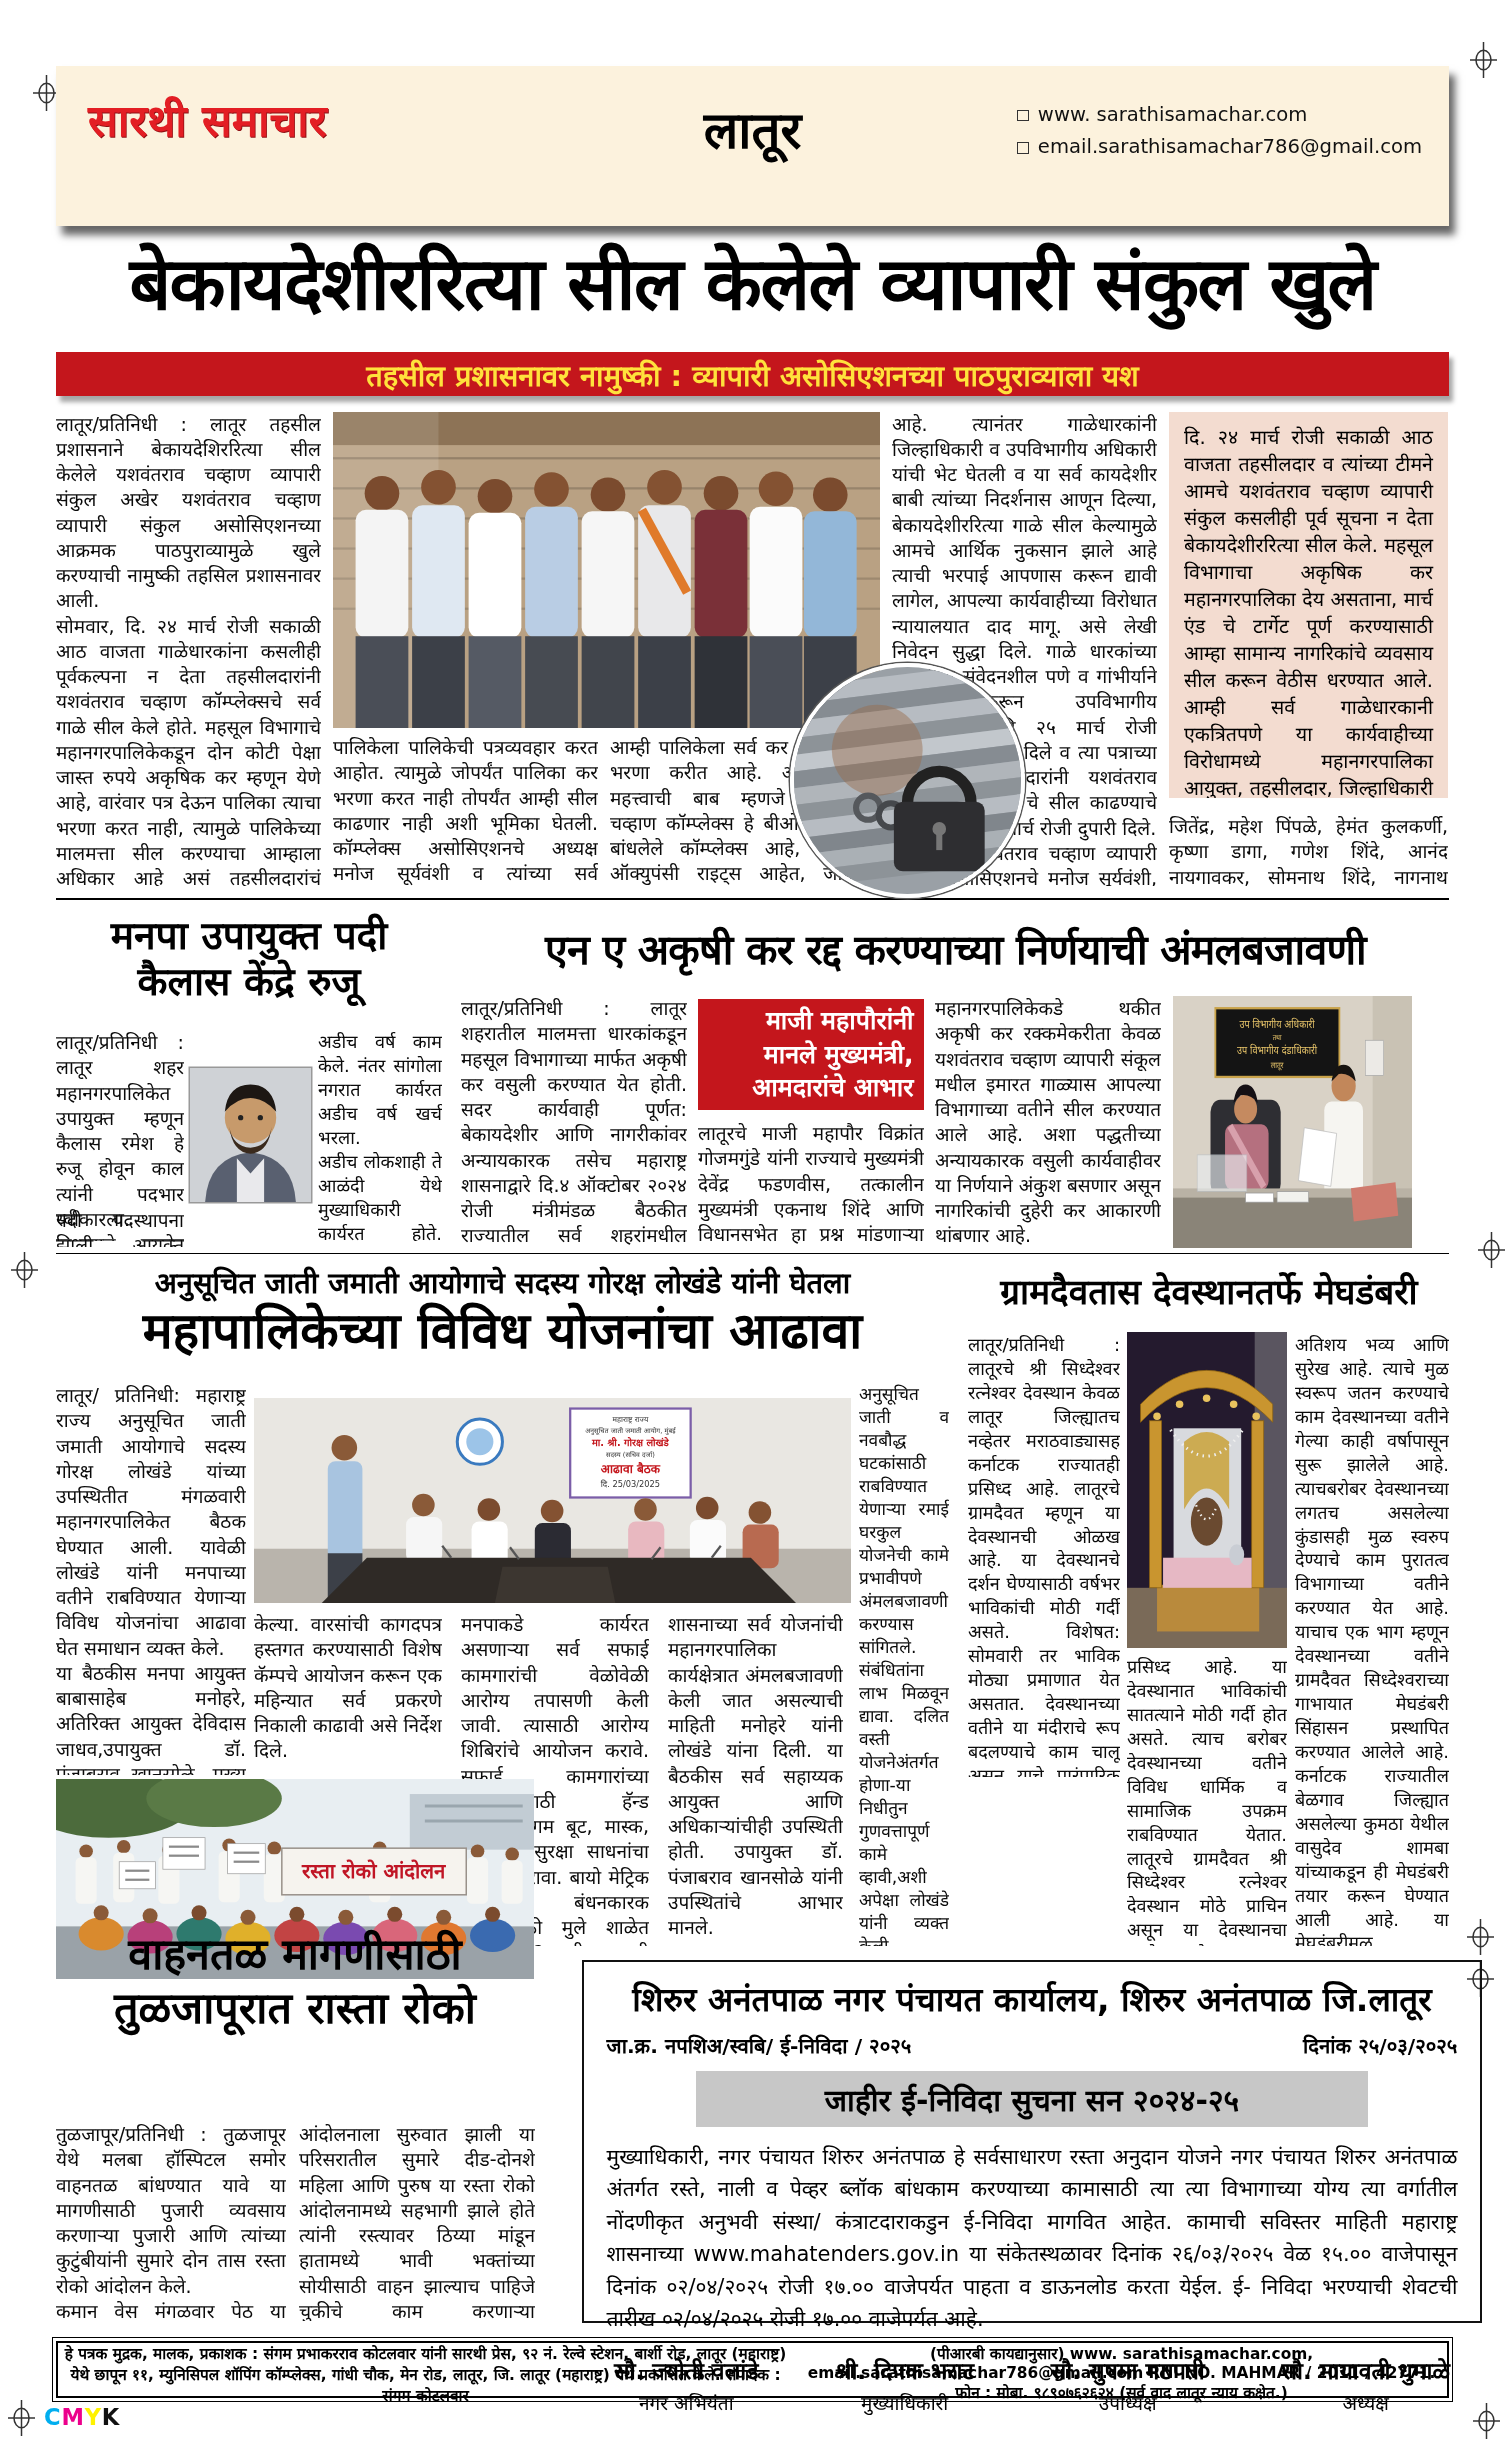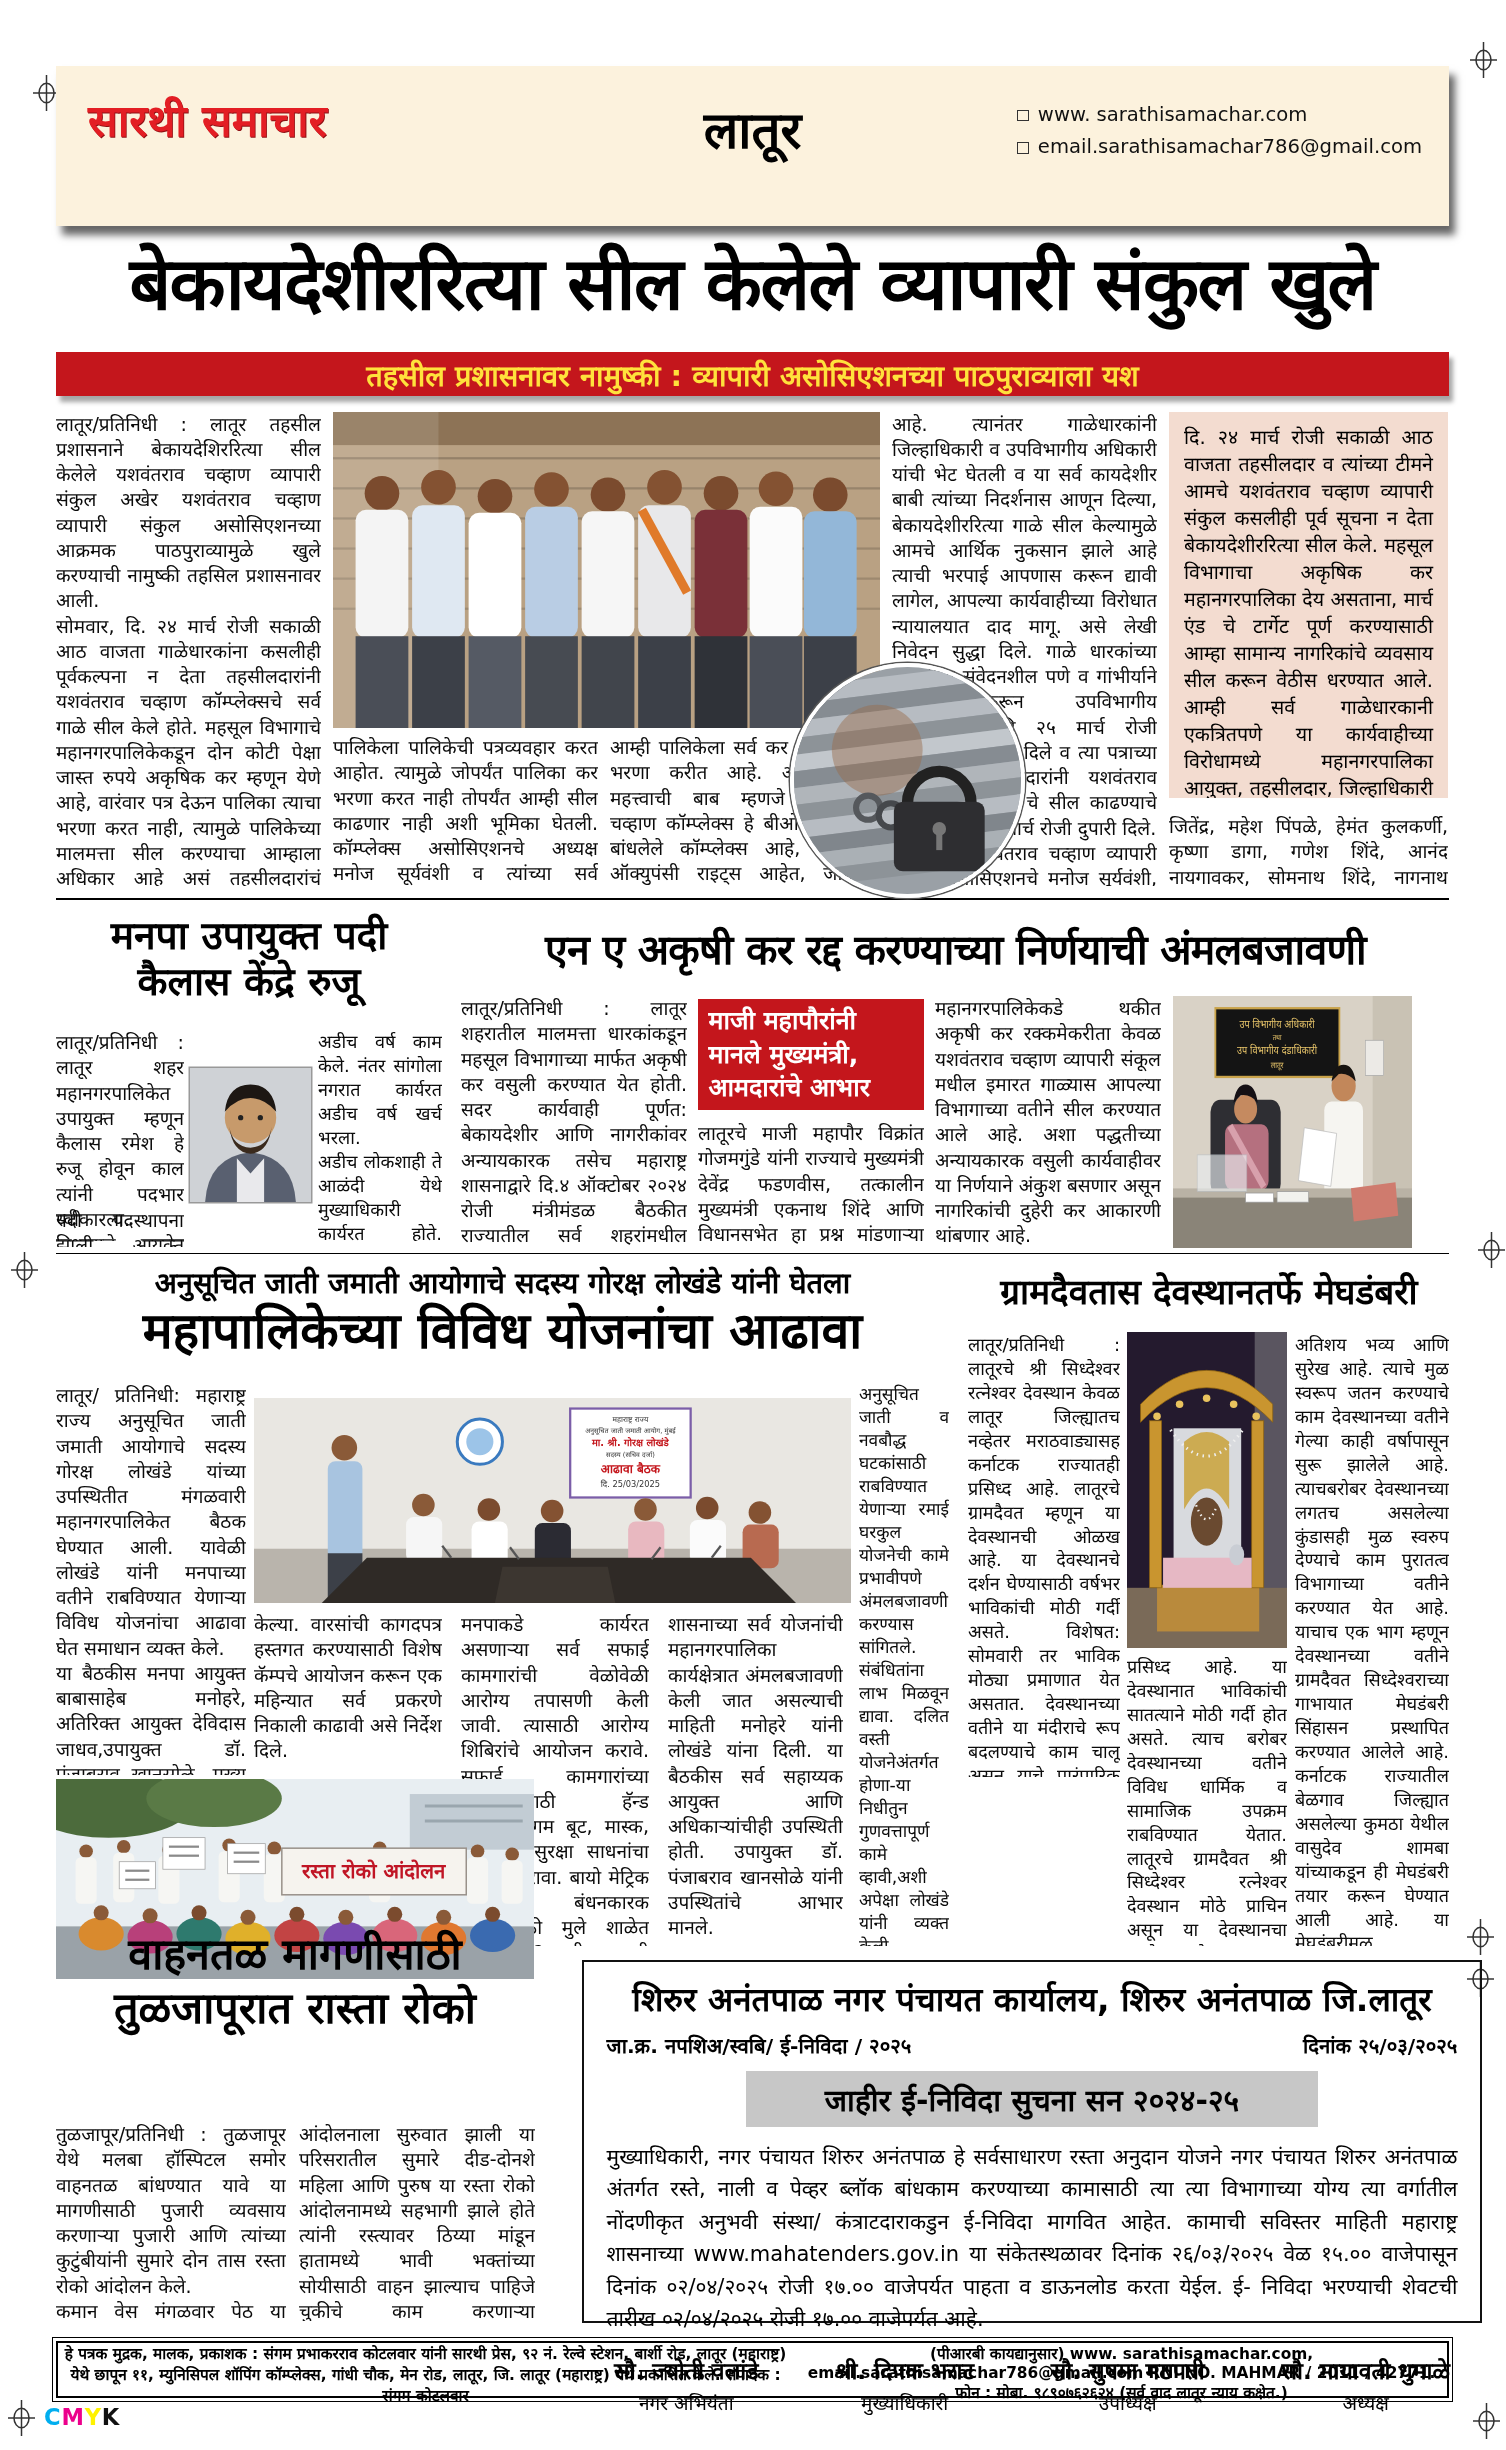--- a/index.html
+++ b/index.html
@@ -40,33 +40,33 @@
             padding:12px 15px;overflow:hidden;}
   .quotebox .q{font-size:19.6px;line-height:1.38;text-align:justify;white-space:pre-line;}
   .divider{position:absolute;left:56px;width:1393px;border-top:2.3px solid #000;}
   
   .a2-h{position:absolute;left:56px;top:913px;width:386px;text-align:center;font-size:39px;
         font-weight:900;line-height:1.18;white-space:pre-line;}
   
   .a3-h{position:absolute;left:461px;top:920px;width:989px;text-align:center;font-size:41px;
         font-weight:900;white-space:nowrap;letter-spacing:-0.8px;}
   .redbox{position:absolute;background:#c4161c;color:#fff;display:flex;align-items:center;justify-content:center;
-          text-align:left;font-size:25px;font-weight:800;line-height:1.35;padding:7.5px 10.5px;box-sizing:border-box;}
+          text-align:right;font-size:25px;font-weight:800;line-height:1.35;padding:7.5px 10.5px;box-sizing:border-box;}
   
   .kicker{position:absolute;left:56px;top:1262px;width:893px;text-align:center;font-size:29px;font-weight:800;}
   .a4-h{position:absolute;left:56px;top:1295px;width:893px;text-align:center;font-size:50px;font-weight:900;}
   .a5-h{position:absolute;left:968px;top:1267px;width:482px;text-align:center;font-size:35px;font-weight:900;white-space:nowrap;}
   .a6-h{position:absolute;left:56px;top:1928px;width:478px;text-align:center;font-size:43px;font-weight:900;
         line-height:1.25;white-space:pre-line;}
   
   .tender{position:absolute;left:582px;top:1960px;width:900px;height:363px;border:2.3px solid #111;
           box-sizing:border-box;padding:10.5px 22.6px;}
   .tender-title{text-align:center;font-size:33px;font-weight:900;margin-top:3px;}
   .tender-ref{display:flex;justify-content:space-between;font-size:20.3px;font-weight:700;margin-top:10.5px;}
-  .tender-gray{margin:12px auto 0 auto;width:572px;background:#c7c7c7;text-align:center;
+  .tender-gray{margin:12px auto 0 auto;width:672px;background:#c7c7c7;text-align:center;
                font-size:30px;font-weight:900;padding:7.5px 0;}
   .tender-body{margin-top:13.6px;font-size:21px;line-height:1.55;text-align:justify;}
   .sigrow{display:flex;justify-content:space-between;margin-top:18px;padding:0 7.5px;}
   .sig{text-align:center;}
   .sig .nm{font-size:23px;font-weight:800;}
   .sig .rl{font-size:19px;margin-top:4.5px;}
   
   .footer{position:absolute;left:56px;top:2341px;width:1393px;height:57px;border:2.3px solid #000;
           outline:1.5px solid #000;outline-offset:3px;box-sizing:border-box;
           display:flex;flex-direction:row;justify-content:center;gap:3px;}

